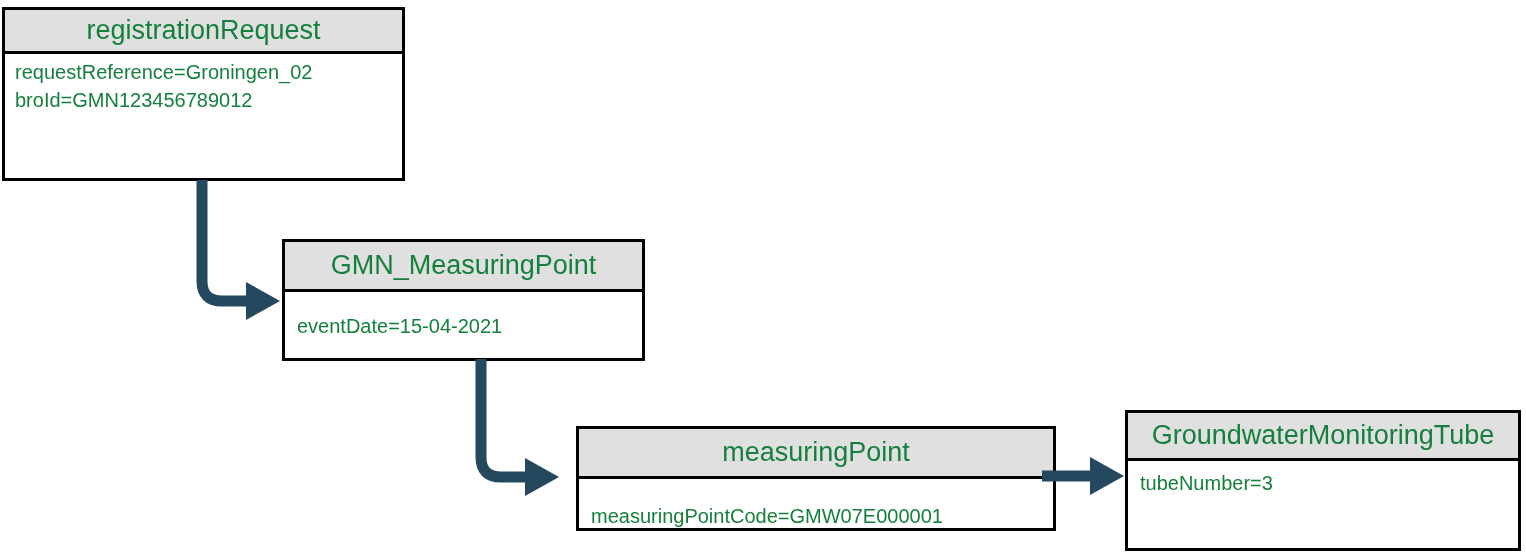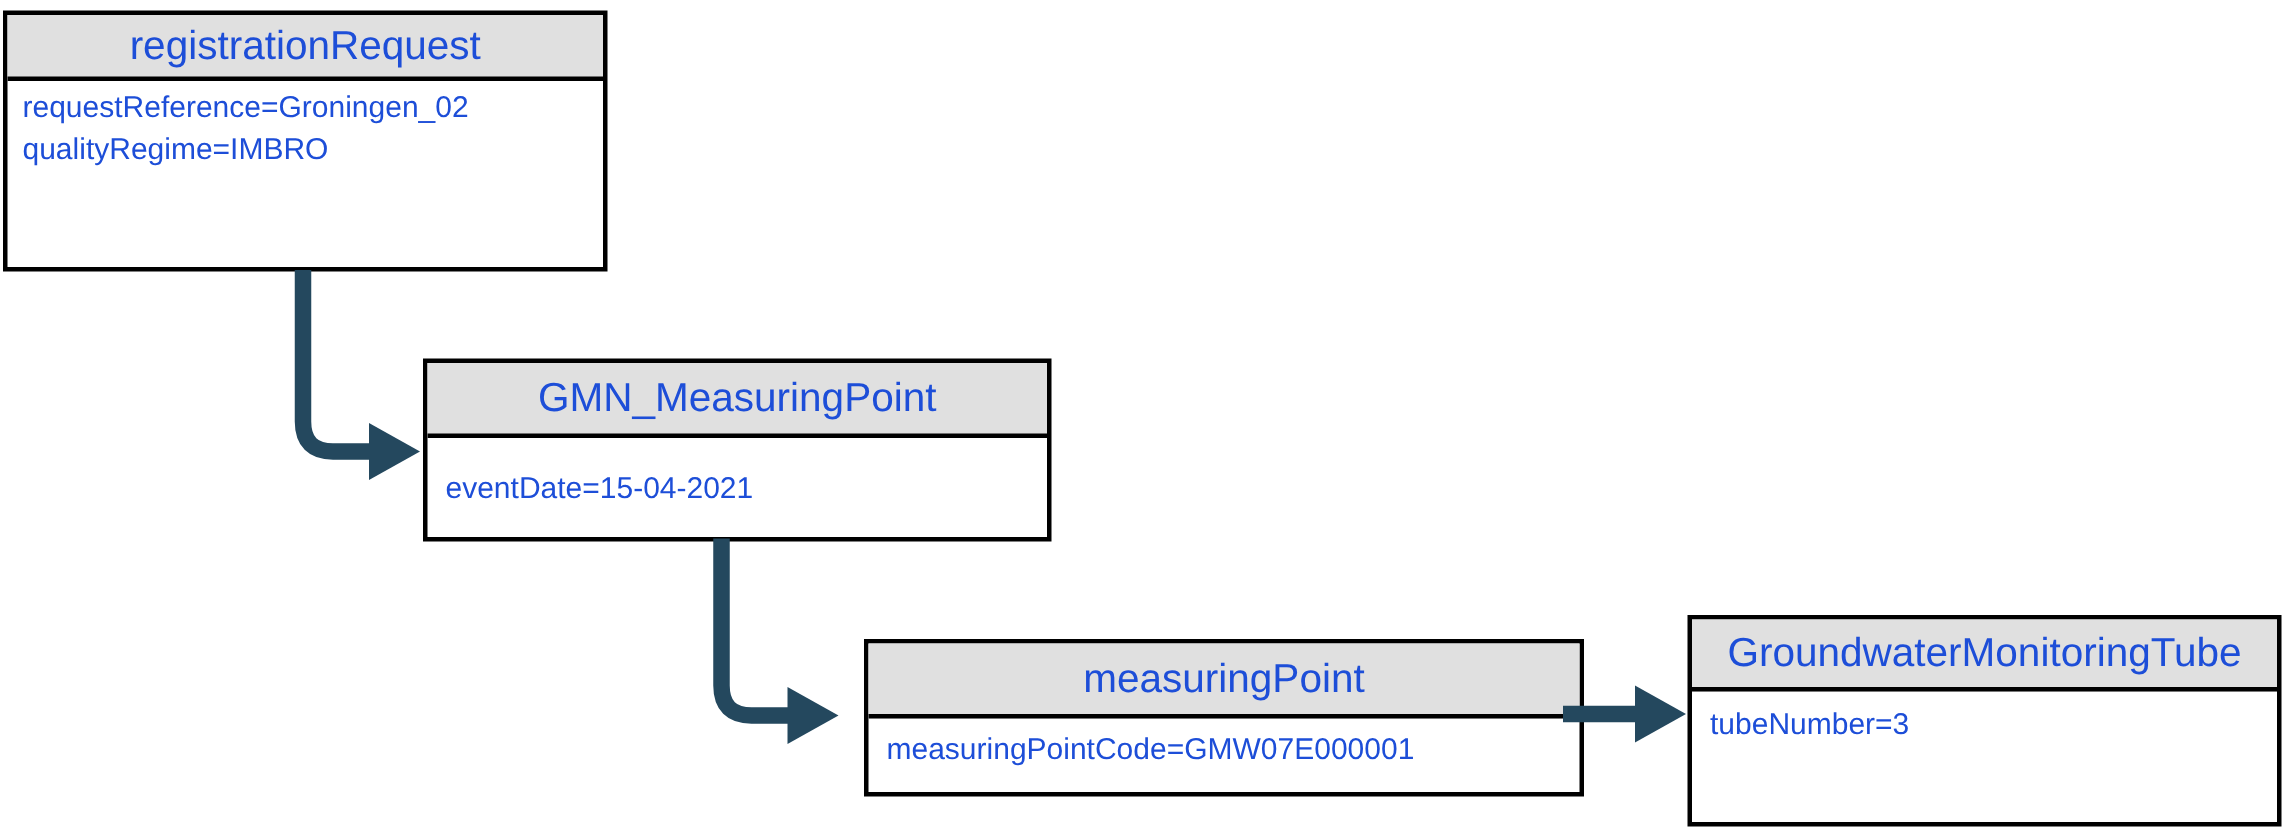--- a/index.html
+++ b/index.html
@@ -8,21 +8,21 @@
     background: #ffffff;
   }
   * { box-sizing: border-box; }
 
   .canvas {
     position: relative;
     width: 1526px;
     height: 556px;
     background: var(--body-bg, #ffffff);
     font-family: "Liberation Sans", sans-serif;
-    color: #1d4ed8;
+    color: #15803d;
     overflow: hidden;
   }
 
   .node {
     position: absolute;
     border: 3px solid var(--border, #000000);
     background: var(--body-bg, #ffffff);
   }
 
   .node-header {
@@ -69,38 +69,38 @@
 <body>
 
 <div class="canvas">
 
   <div class="node" style="left:2px; top:7px; width:403px; height:174px;">
     <div class="node-header" style="height:44px;">
       <span>registrationRequest</span>
     </div>
     <div class="node-body" style="padding:4px 0 0 10px;">
       <div class="field">requestReference=Groningen_02</div>
-      <div class="field">qualityRegime=IMBRO</div>
+      <div class="field">broId=GMN123456789012</div>
     </div>
   </div>
 
-  <div class="node" style="left:282px; top:239px; width:419px; height:122px;">
+  <div class="node" style="left:282px; top:239px; width:363px; height:122px;">
     <div class="node-header" style="height:50px;">
       <span>GMN_MeasuringPoint</span>
     </div>
     <div class="node-body" style="padding:20px 0 0 12px;">
       <div class="field">eventDate=15-04-2021</div>
     </div>
   </div>
 
   <div class="node" style="left:576px; top:426px; width:480px; height:105px;">
     <div class="node-header" style="height:50px;">
       <span>measuringPoint</span>
     </div>
-    <div class="node-body" style="padding:7px 0 0 12px;">
+    <div class="node-body" style="padding:7px 0 0 12px;margin-top:16px;">
       <div class="field">measuringPointCode=GMW07E000001</div>
     </div>
   </div>
 
   <div class="node" style="left:1125px; top:410px; width:396px; height:141px;">
     <div class="node-header" style="height:48px;">
       <span>GroundwaterMonitoringTube</span>
     </div>
     <div class="node-body" style="padding:8px 0 0 12px;">
       <div class="field">tubeNumber=3</div>

